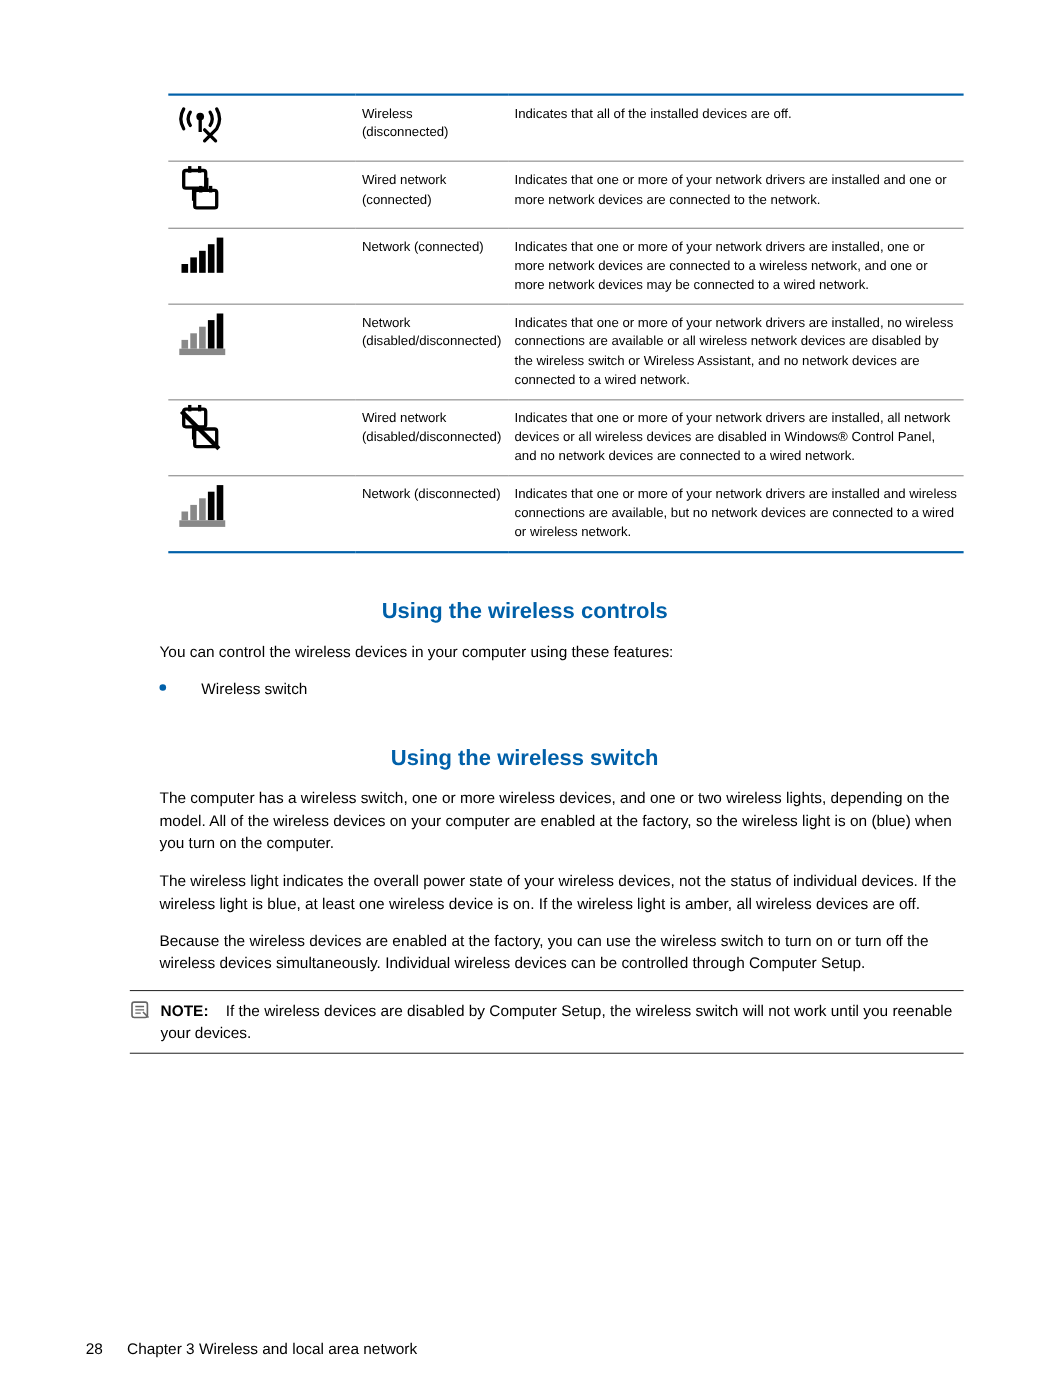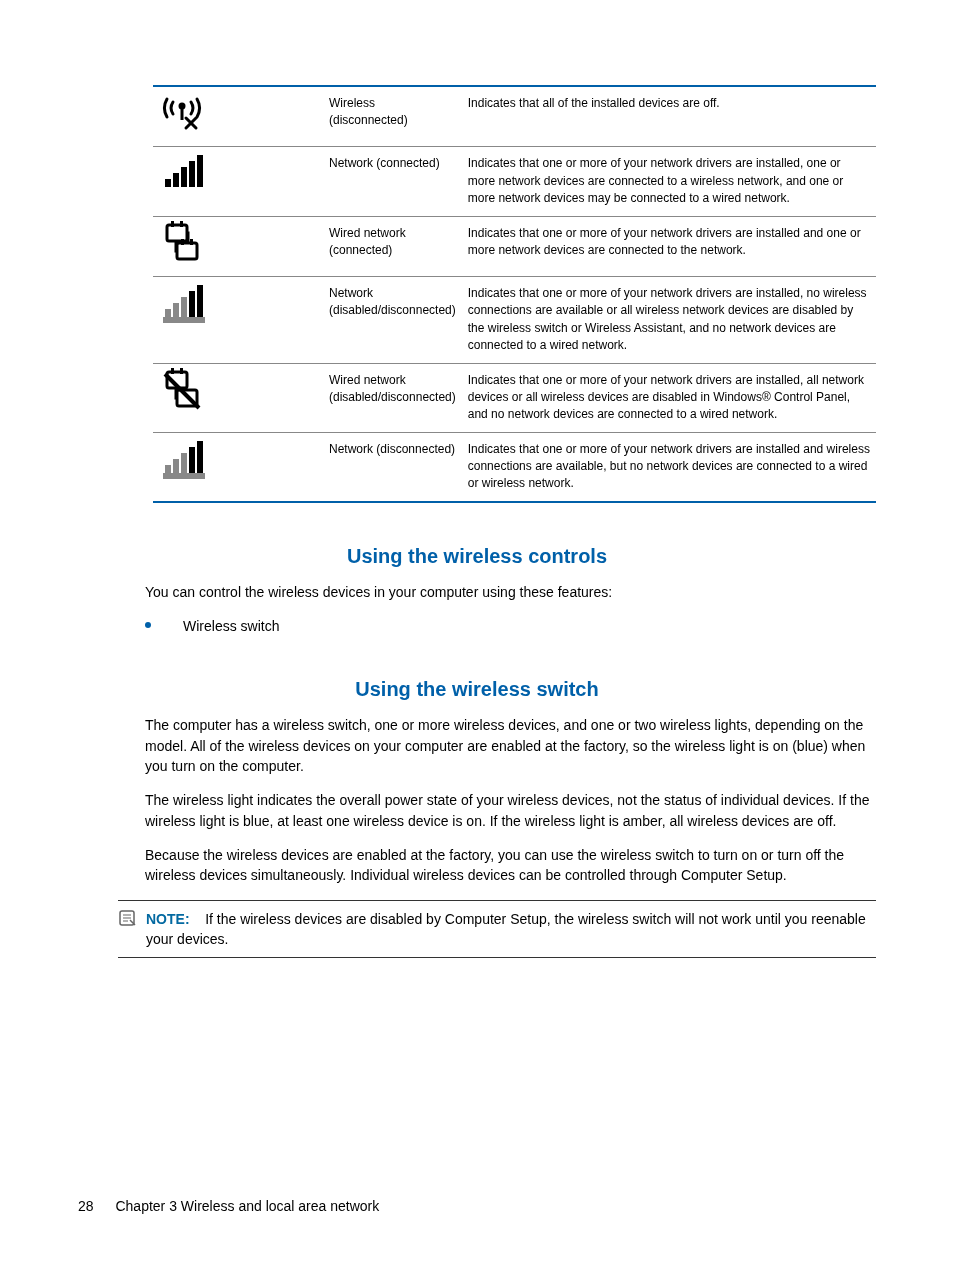--- a/index.html
+++ b/index.html
@@ -80,24 +80,24 @@
     line-height: 1.45;
     position: relative;
   }
   .note-icon {
     position: absolute;
     left: 0;
     top: 8px;
     width: 18px;
     height: 18px;
   }
-  .note-label { color: #0369a1; font-weight: bold; }
+  .note-label { color: #000000; font-weight: bold; }
   .footer {
     position: absolute;
-    bottom: 56px;
+    bottom: 36px;
     left: 78px;
     font-size: 14px;
     text-align: center;
   }
   .footer .pagenum { margin-right: 18px; }
 </style>
 </head>
 <body>
 
 <table class="icon-table">
@@ -118,49 +118,49 @@
               <path d="M37 27 L27 37"></path>
             </g>
         </svg>
       </td>
       <td class="name-cell">Wireless (disconnected)</td>
       <td>Indicates that all of the installed devices are off.</td>
     </tr>
     <tr>
       <td class="icon-cell">
         <svg class="icon-svg" viewBox="0 0 46 42">
-          <rect x="6" y="28" width="6" height="8" fill="#000"></rect>
-            <rect x="14" y="22" width="6" height="14" fill="#000"></rect>
-          <rect x="22" y="16" width="6" height="20" fill="#000"></rect>
-            <rect x="30" y="10" width="6" height="26" fill="#000"></rect>
-          <rect x="38" y="4" width="6" height="32" fill="#000"></rect>
-        </svg>
-      </td>
-      <td class="name-cell">Network (connected)</td>
-      <td>Indicates that one or more of your network drivers are installed, one or more network devices are connected to a wireless network, and one or more network devices may be connected to a wired network.</td>
-    </tr>
-    <tr>
-      <td class="icon-cell">
-        <svg class="icon-svg" viewBox="0 0 46 42">
           <rect x="8" y="4" width="20" height="16" rx="2" fill="none" stroke="#000" stroke-width="3"></rect>
           <rect x="12" y="0" width="3" height="6" fill="#000"></rect>
             <rect x="21" y="0" width="3" height="6" fill="#000"></rect>
           <rect x="18" y="22" width="20" height="16" rx="2" fill="none" stroke="#000" stroke-width="3"></rect>
           <rect x="22" y="18" width="3" height="6" fill="#000"></rect>
             <rect x="31" y="18" width="3" height="6" fill="#000"></rect>
           <path d="M17 20 L17 30 L18 30" stroke="#000" stroke-width="3" fill="none"></path>
           <path d="M29 22 L29 12 L28 12" stroke="#000" stroke-width="3" fill="none"></path>
         </svg>
       </td>
       <td class="name-cell">Wired network (connected)</td>
       <td>Indicates that one or more of your network drivers are installed and one or more network devices are connected to the network.</td>
     </tr>
     <tr>
       <td class="icon-cell">
         <svg class="icon-svg" viewBox="0 0 46 42">
+          <rect x="6" y="28" width="6" height="8" fill="#000"></rect>
+            <rect x="14" y="22" width="6" height="14" fill="#000"></rect>
+          <rect x="22" y="16" width="6" height="20" fill="#000"></rect>
+            <rect x="30" y="10" width="6" height="26" fill="#000"></rect>
+          <rect x="38" y="4" width="6" height="32" fill="#000"></rect>
+        </svg>
+      </td>
+      <td class="name-cell">Network (connected)</td>
+      <td>Indicates that one or more of your network drivers are installed, one or more network devices are connected to a wireless network, and one or more network devices may be connected to a wired network.</td>
+    </tr>
+    <tr>
+      <td class="icon-cell">
+        <svg class="icon-svg" viewBox="0 0 46 42">
           <rect x="6" y="28" width="6" height="8" fill="#888"></rect>
             <rect x="14" y="22" width="6" height="14" fill="#888"></rect>
           <rect x="22" y="16" width="6" height="20" fill="#888"></rect>
             <rect x="30" y="10" width="6" height="26" fill="#000"></rect>
           <rect x="38" y="4" width="6" height="32" fill="#000"></rect>
           <rect x="4" y="36" width="42" height="6" fill="#888"></rect>
         </svg>
       </td>
       <td class="name-cell">Network (disabled/disconnected)</td>
       <td>Indicates that one or more of your network drivers are installed, no wireless connections are available or all wireless network devices are disabled by the wireless switch or Wireless Assistant, and no network devices are connected to a wired network.</td>

